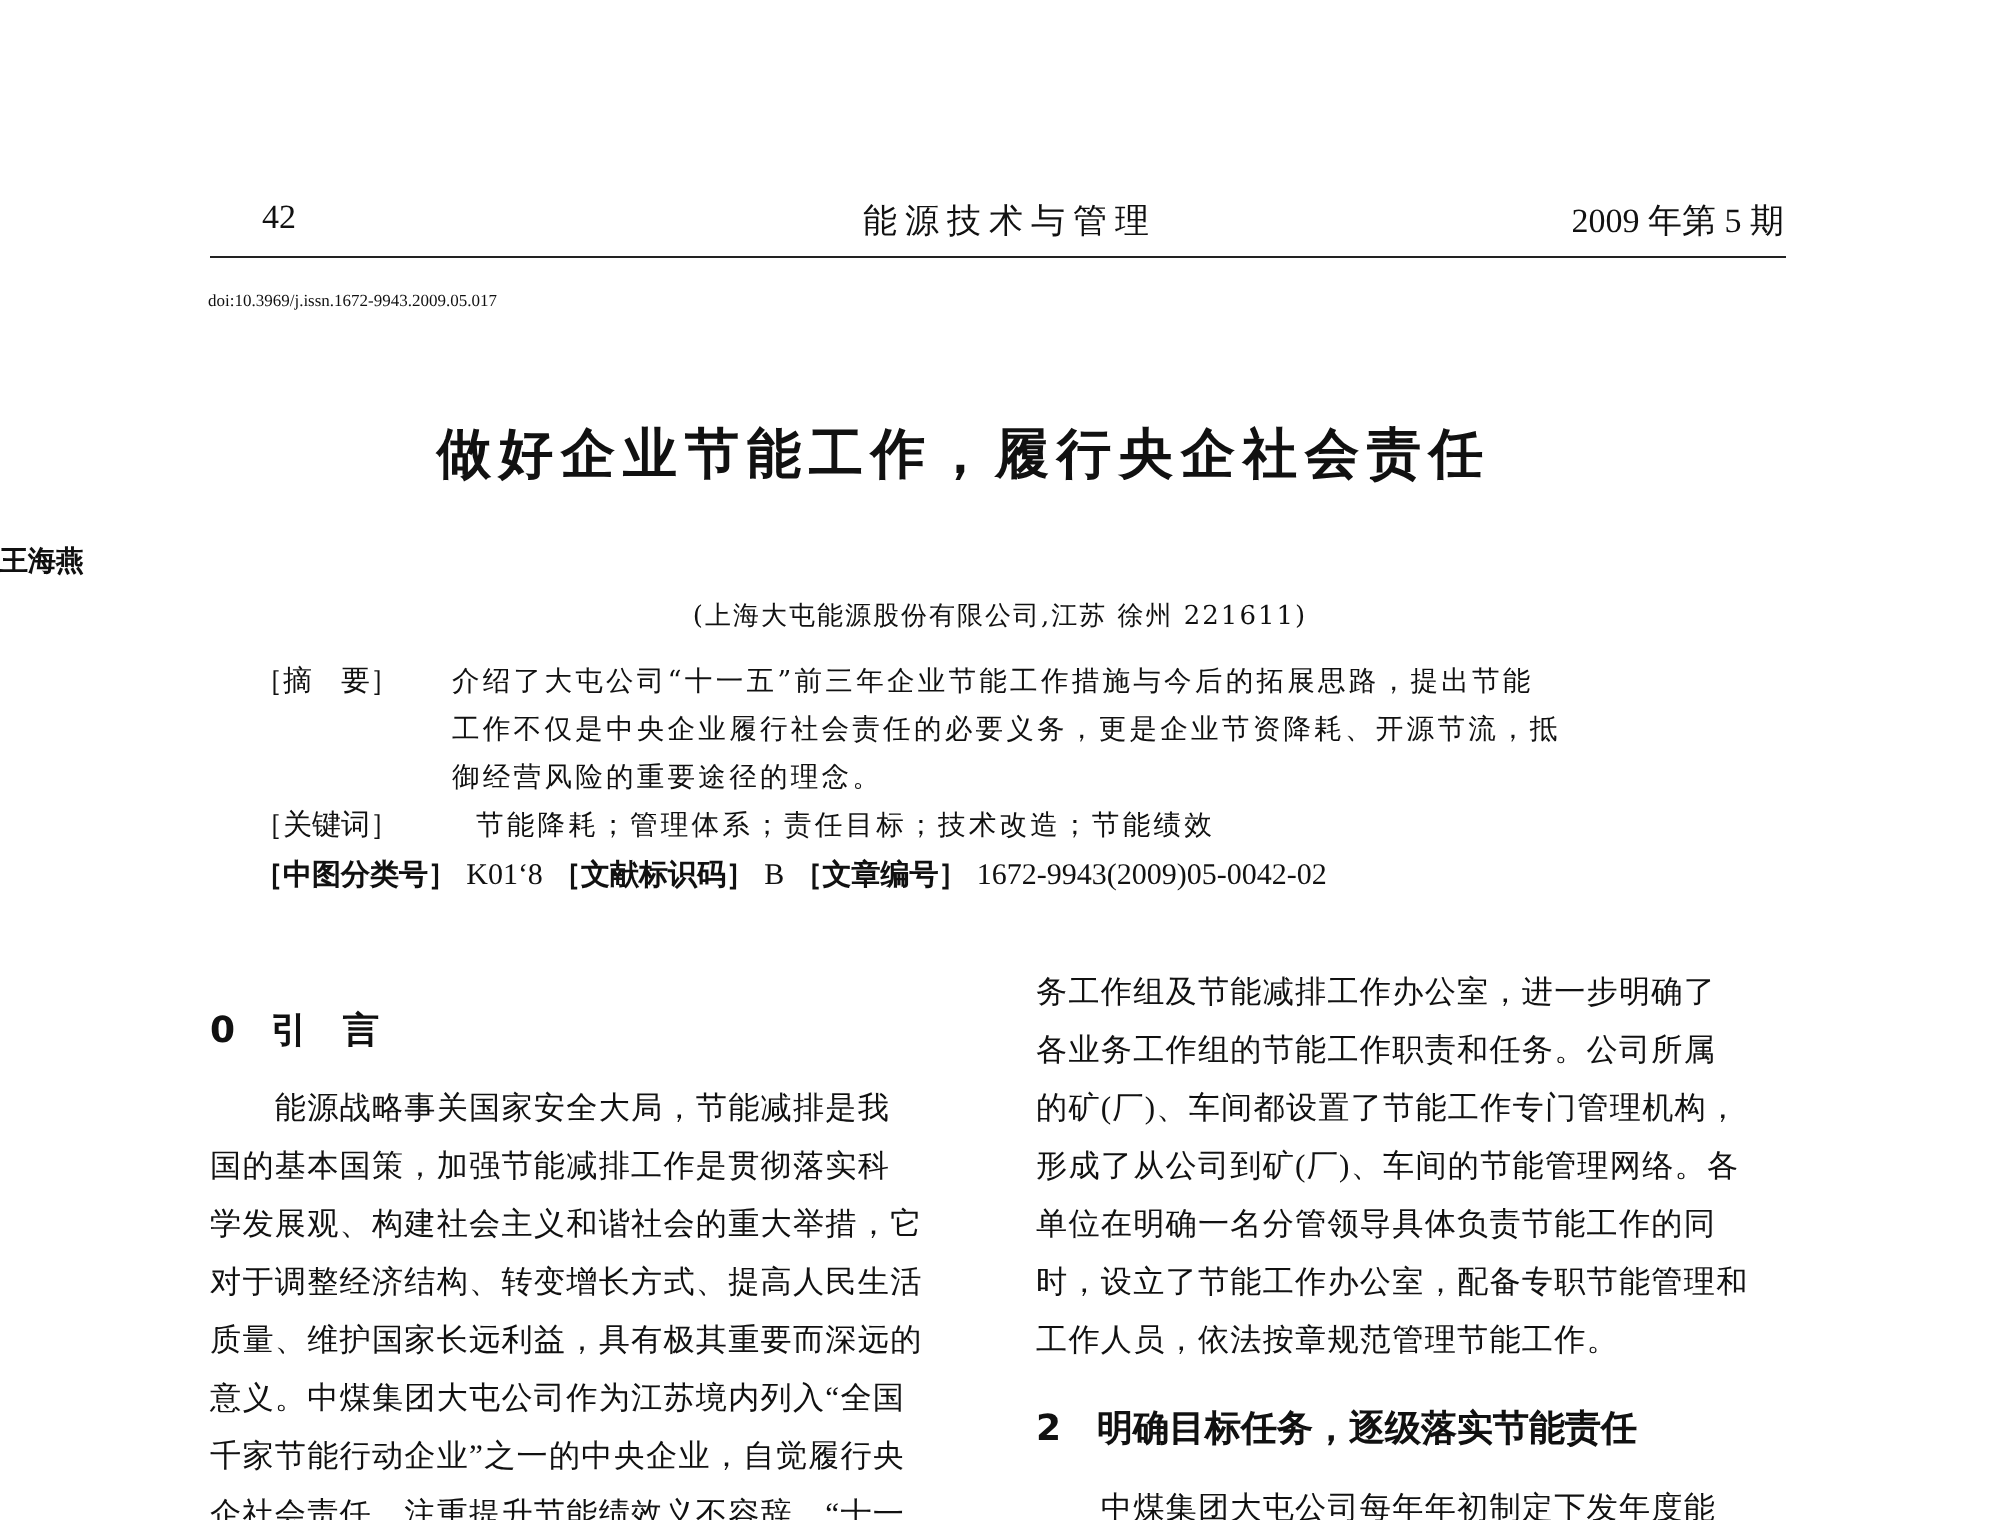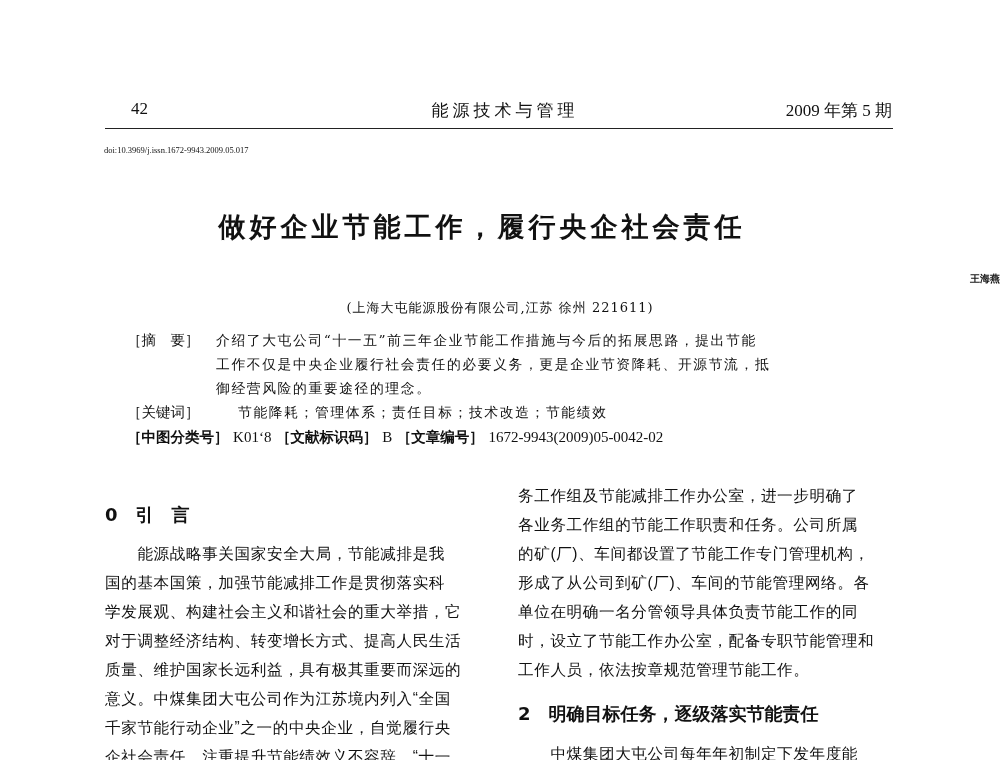--- a/index.html
+++ b/index.html
@@ -5,30 +5,30 @@
   html, body { margin: 0; padding: 0; background: #ffffff; }
   body { width: 1000px; height: 760px; overflow: hidden; position: relative;
          font-family: "DejaVu Serif", "Liberation Serif", serif; color: #111; }
   .abs { position: absolute; white-space: nowrap; text-align: right; }
   .page-num { left: 131px; top: 99px; font-size: 17px; font-family: "Liberation Serif", serif; }
   .journal { left: 0; width: 1000px; top: 99px; text-align: center; font-size: 17px; letter-spacing: 4px; padding-left: 10px; box-sizing: border-box; }
   .issue { right: 108px; top: 99px; font-size: 17px; font-family: "Liberation Serif", serif; }
   .header-rule { position: absolute; left: 105px; top: 128px; width: 788px; height: 0; border-top: 1.6px solid #222; }
   .doi { left: 104px; top: 145px; font-size: 8.5px; font-family: "Liberation Serif", serif; }
   .title { left: 0; width: 964px; top: 209px; text-align: center; font-size: 27px; font-weight: bold; letter-spacing: 4px; font-family: "DejaVu Sans", sans-serif; }
-  .author { left: 0; width: 1000px; top: 272px; text-align: right; font-size: 10px; font-weight: bold; }
+  .author { left: 0; width: 1000px; top: 272px; text-align: left; font-size: 14px; font-weight: bold; }
   .affil { left: 0; width: 1000px; top: 299px; text-align: center; font-size: 13px; letter-spacing: 1px; }
   .abs-label { left: 127px; font-size: 14.5px; font-family: Liberation Serif, serif; }
-  .abs-text { left: 216px; font-size: 13.8px; letter-spacing: 1.6px; }
+  .abs-text { left: 226px; font-size: 13.8px; letter-spacing: 1.6px; }
   .kw-text { left: 238px; font-size: 13.8px; letter-spacing: 1.6px; }
   .clc-line { left: 127px; font-size: 14.5px; font-family: "DejaVu Sans", sans-serif; }
   .clc-line .v { font-family: "Liberation Serif", serif; font-size: 15px; }
   .clc-line .lbl { font-weight: bold; }
   .sec-head { font-size: 18px; font-weight: bold; font-family: "DejaVu Sans", sans-serif; }
-  .body-line { font-size: 15.6px; letter-spacing: 0.6px; font-family: Liberation Sans, sans-serif; }
+  .body-line { font-size: 15.6px; letter-spacing: 0.6px; font-family: Liberation Serif, serif; }
   .col-left { left: 105px; }
   .col-right { left: 518px; }
 </style>
 </head>
 <body>
 
 <div class="abs page-num">42</div>
 <div class="abs journal">能源技术与管理</div>
 <div class="abs issue">2009 年第 5 期</div>
 <div class="header-rule"></div>

